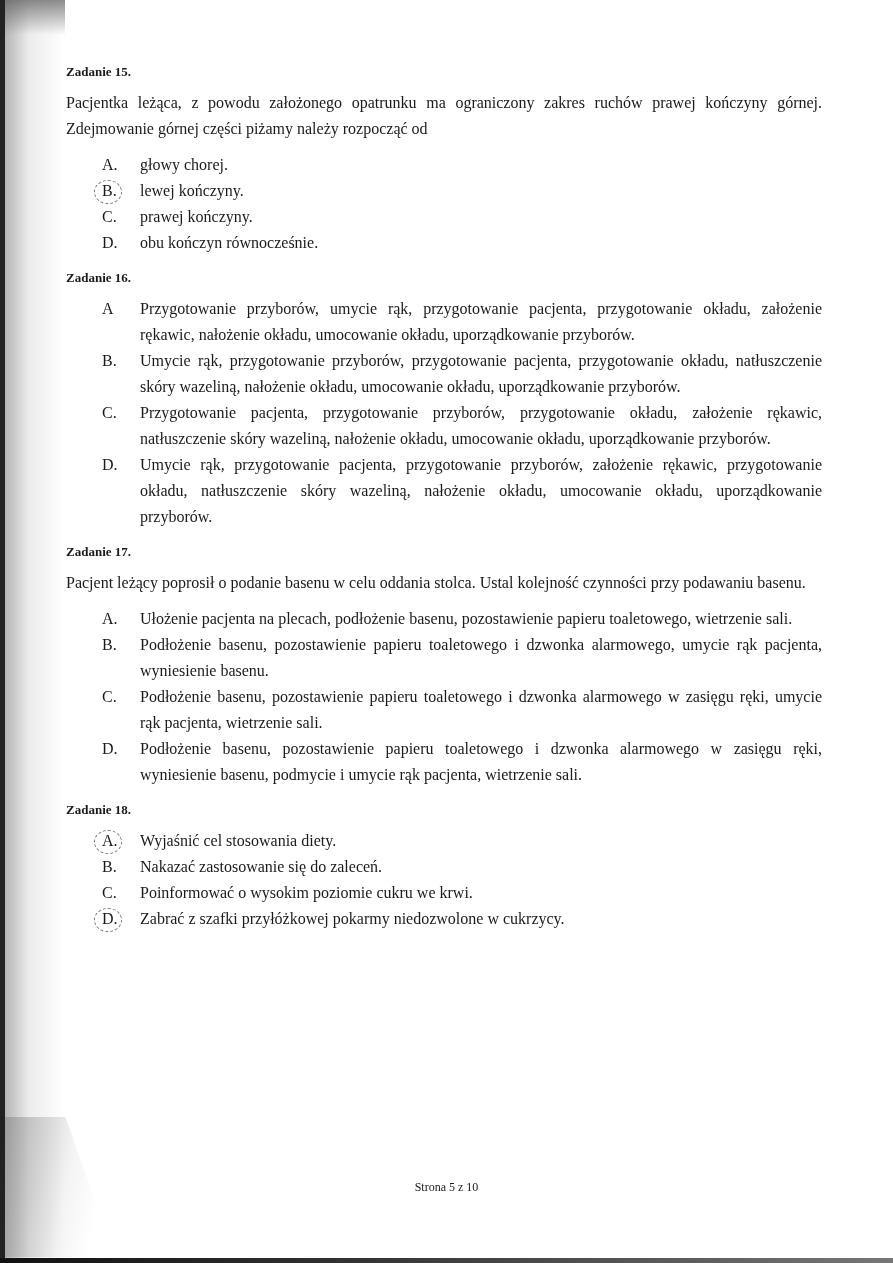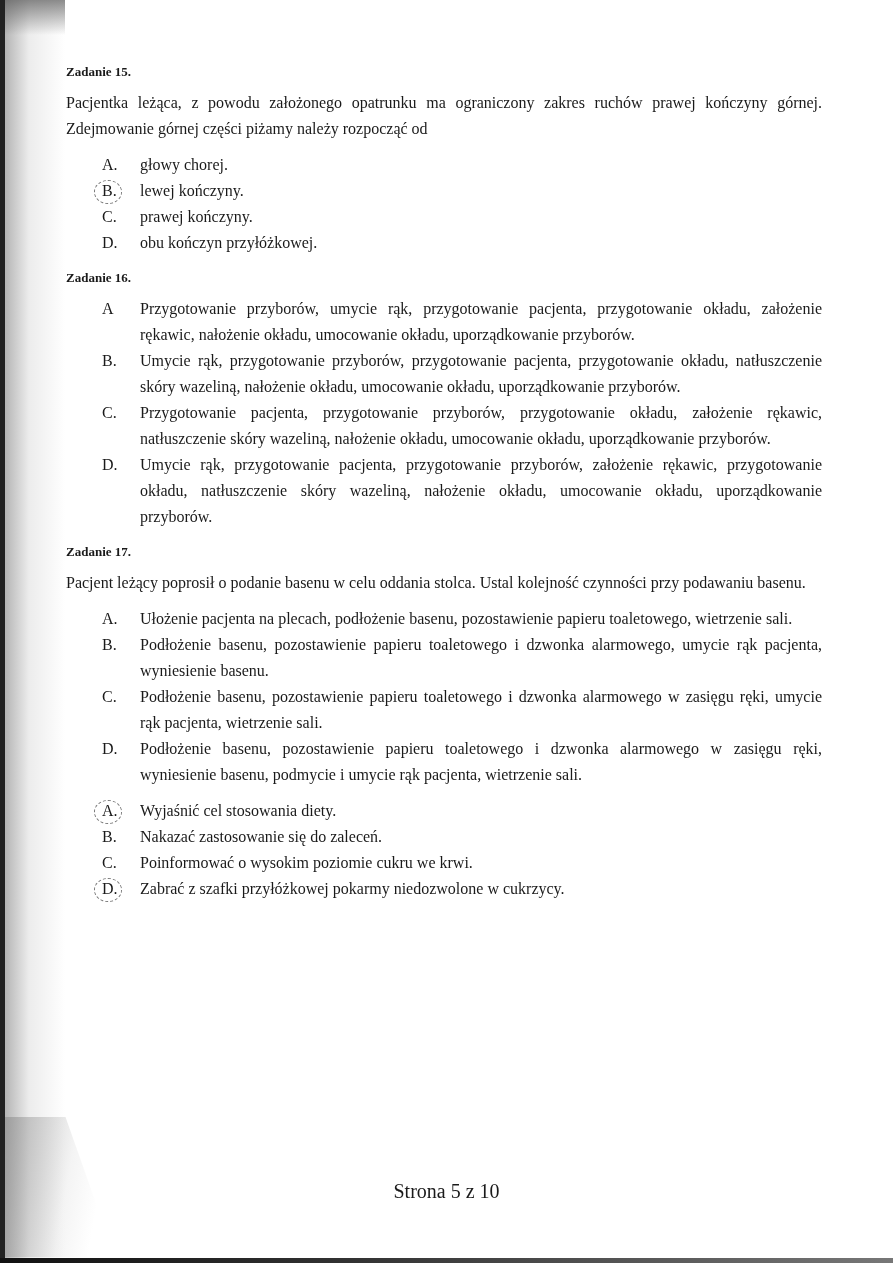--- a/index.html
+++ b/index.html
@@ -47,21 +47,21 @@
       display: flex; align-items: flex-start; margin-left: 36px;
     }
     .option-letter { width: 38px; flex: 0 0 38px; position: relative; }
     .option-text { flex: 1; text-align: justify; }
     .mark-circle {
       position: absolute; left: -8px; top: 2px; width: 26px; height: 22px;
       border: 1px dashed #777; border-radius: 50%;
     }
     .footer {
       position: absolute; left: 0; width: 893px; top: 1180px;
-      text-align: center; font-size: 20px;
+      text-align: center; font-size: 12px;
     }
     #t15 { }
     #t16 { }
     #t17 { margin-top: 8px; }
     #t18 { margin-top: 8px; }
   </style>
 </head>
 <body>
 
 <div class="scan-left-bar"></div>
@@ -83,21 +83,21 @@
       <li class="option">
         <span class="option-letter"><span class="mark-circle"></span><span>B.</span></span>
         <span class="option-text">lewej kończyny.</span>
       </li>
       <li class="option">
         <span class="option-letter">C.</span>
         <span class="option-text">prawej kończyny.</span>
       </li>
       <li class="option">
         <span class="option-letter">D.</span>
-        <span class="option-text">obu kończyn przyłóżkowej.</span>
+        <span class="option-text">obu kończyn równocześnie.</span>
       </li>
     </ul>
   </section>
 
   <section class="task" id="t16">
     <div class="task-title">Zadanie 16.</div>
     <ul class="options">
       <li class="option">
         <span class="option-letter">A</span>
         <span class="option-text">Przygotowanie przyborów, umycie rąk, przygotowanie pacjenta, przygotowanie okładu, założenie rękawic, nałożenie okładu, umocowanie okładu, uporządkowanie przyborów.</span>
@@ -134,20 +134,21 @@
         <span class="option-text">Podłożenie basenu, pozostawienie papieru toaletowego i dzwonka alarmowego w zasięgu ręki, umycie rąk pacjenta, wietrzenie sali.</span>
       </li>
       <li class="option">
         <span class="option-letter">D.</span>
         <span class="option-text">Podłożenie basenu, pozostawienie papieru toaletowego i dzwonka alarmowego w zasięgu ręki, wyniesienie basenu, podmycie i umycie rąk pacjenta, wietrzenie sali.</span>
       </li>
     </ul>
   </section>
 
   <section class="task" id="t18">
+    <div class="task-title">Zadanie 18.</div>
     <ul class="options">
       <li class="option">
         <span class="option-letter"><span class="mark-circle"></span><span>A.</span></span>
         <span class="option-text">Wyjaśnić cel stosowania diety.</span>
       </li>
       <li class="option">
         <span class="option-letter">B.</span>
         <span class="option-text">Nakazać zastosowanie się do zaleceń.</span>
       </li>
       <li class="option">

